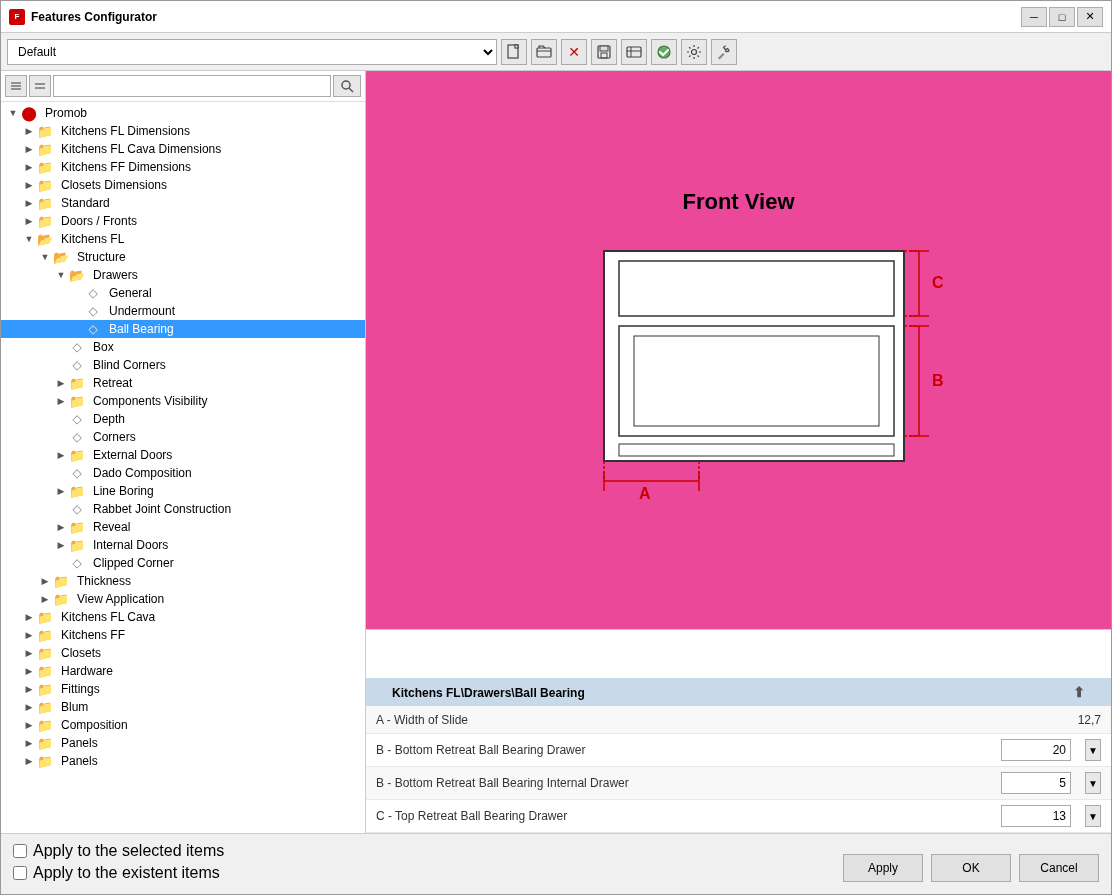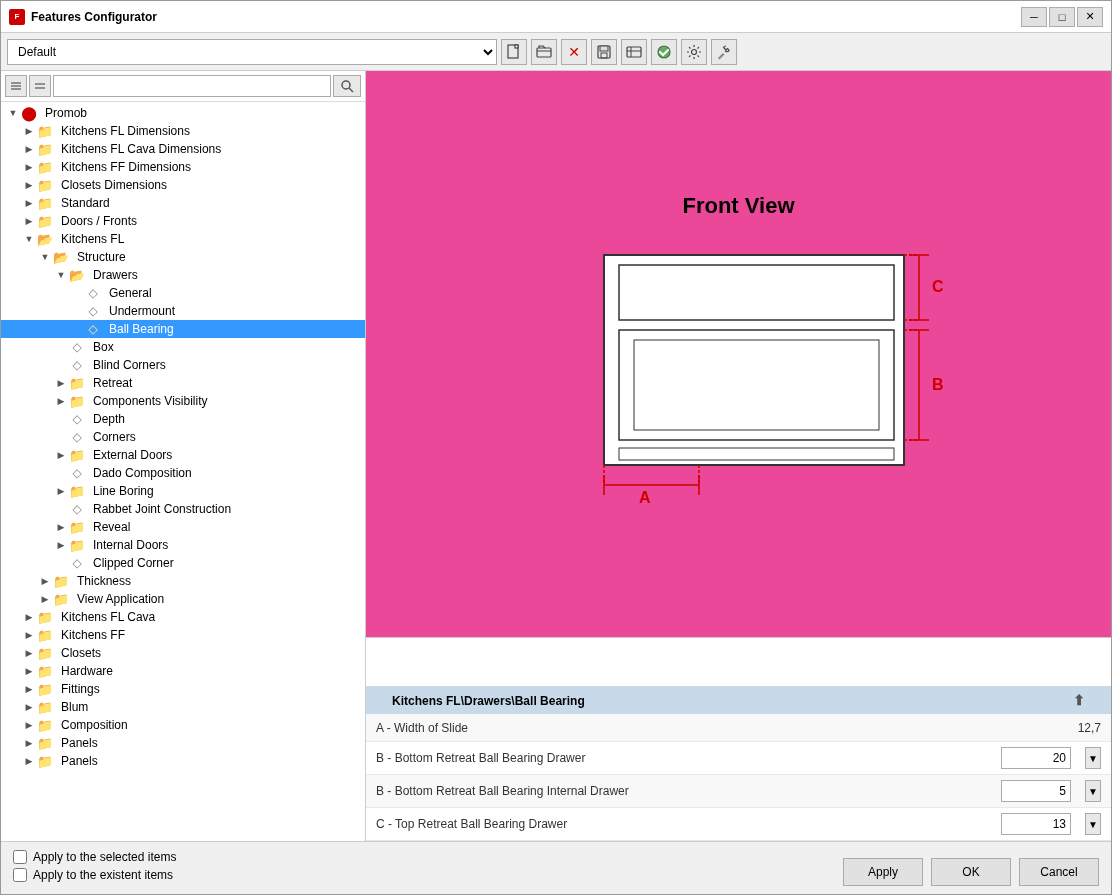--- a/index.html
+++ b/index.html
@@ -60,21 +60,21 @@
     .property-row:nth-child(odd) { background: white; }
     .property-name { flex: 1; color: #333; }
     .property-value { width: 80px; text-align: right; color: #333; }
     .property-dropdown { width: 100px; display: flex; align-items: center; gap: 14px; }
     .prop-input { width: 70px; height: 22px; border: 1px solid #aaa; text-align: right; padding: 2px 4px; font-size: 12px; }
     .prop-arrow { width: 18px; height: 22px; background: #e8e8e8; border: 1px solid #aaa; cursor: pointer; display: flex; align-items: center; justify-content: center; font-size: 10px; }
     
     .bottom-bar { background: #f0f0f0; border-top: 1px solid #ccc; padding: 8px 12px; }
     .checkbox-row { display: flex; align-items: center; gap: 6px; margin-bottom: 4px; }
     .checkbox-row input { width: 14px; height: 14px; }
-    .checkbox-label { font-size: 12px; }
+    .checkbox-label { font-size: 16px; }
     
     .action-buttons { display: flex; justify-content: flex-end; gap: 8px; margin-top: 8px; }
     .action-btn { width: 80px; height: 28px; background: #e1e1e1; border: 1px solid #aaa; cursor: pointer; font-size: 12px; }
   </style>
 </head>
 <body>
 
 <div class="window">
 
   <div class="title-bar">

